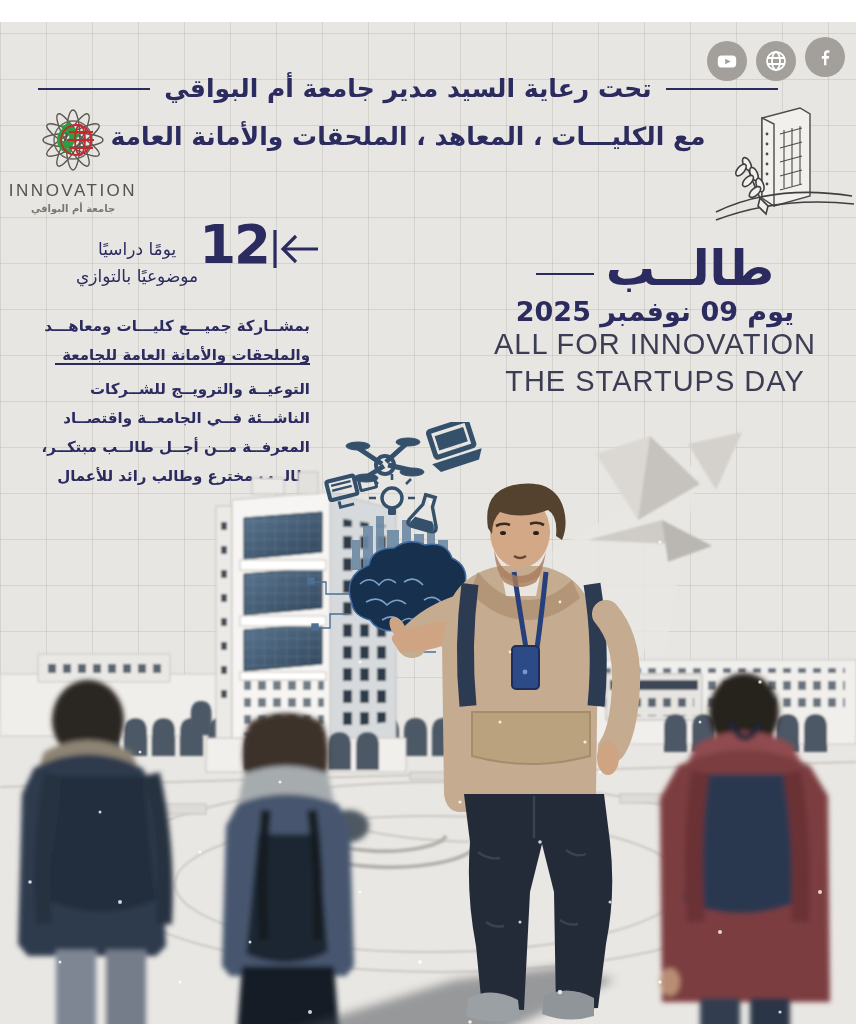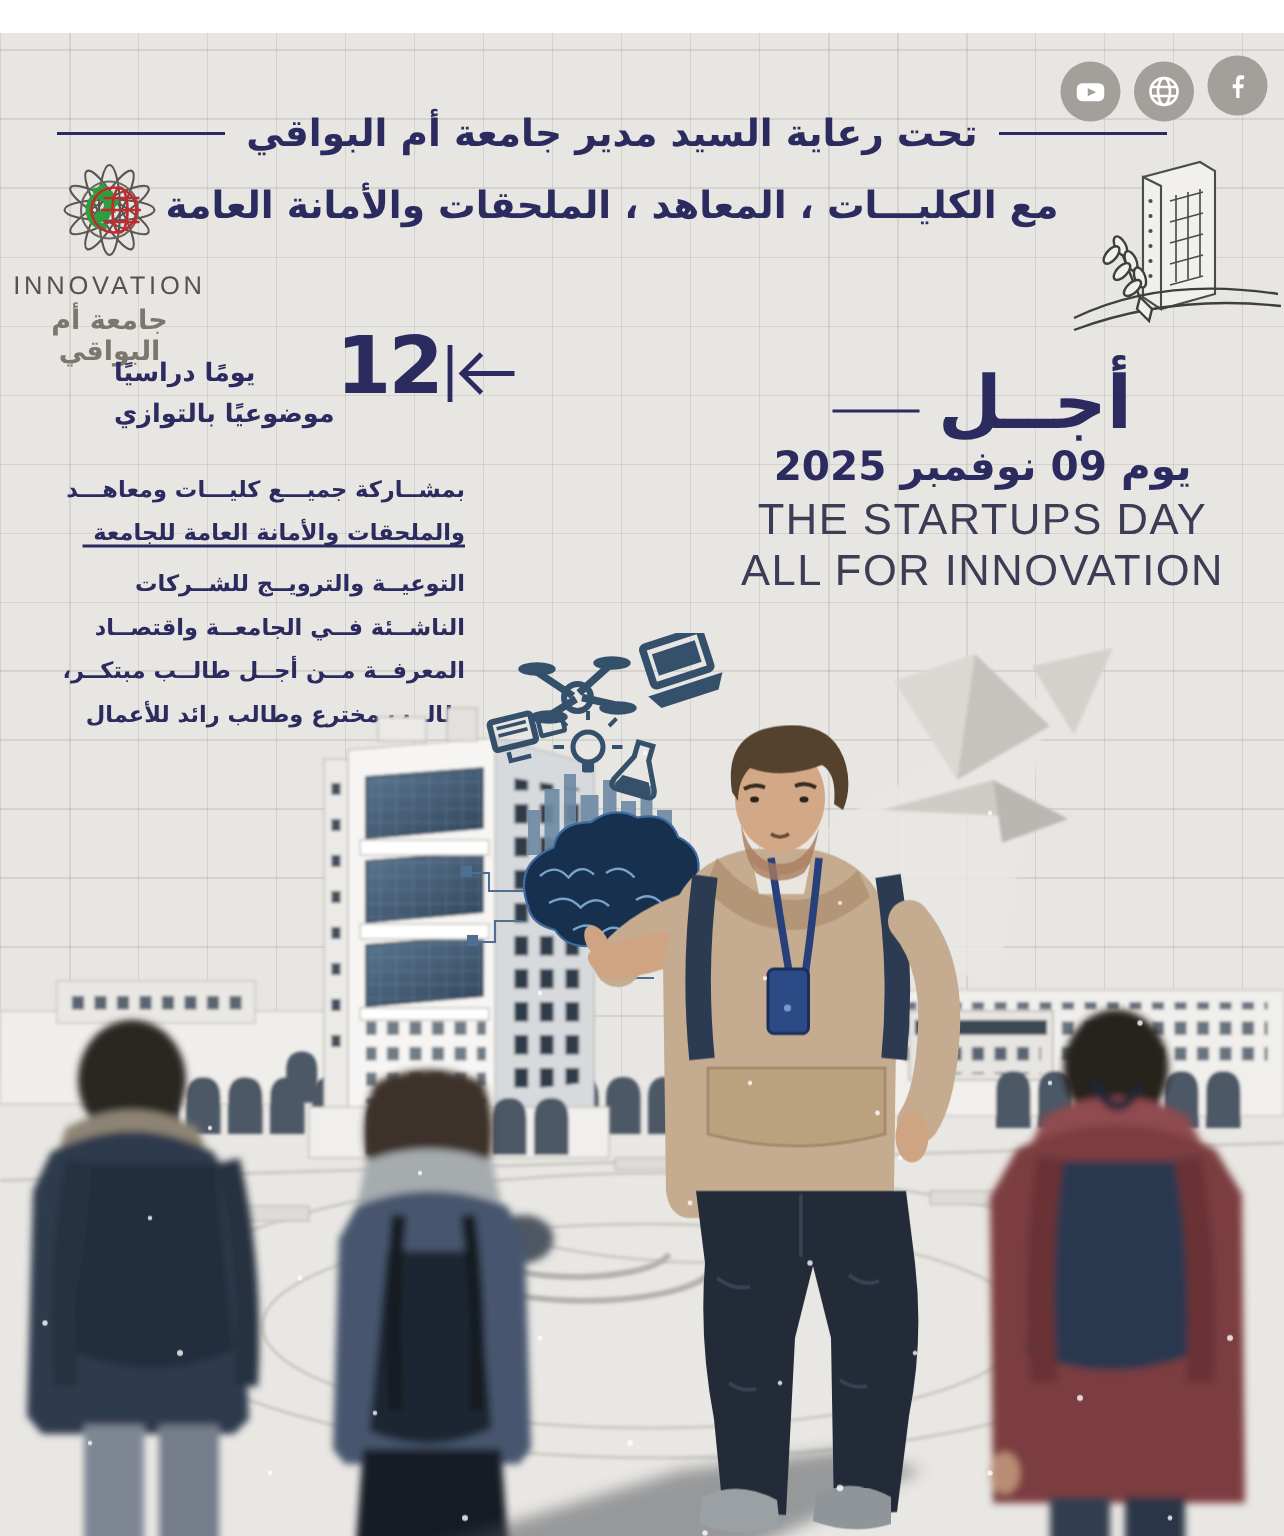--- a/index.html
+++ b/index.html
@@ -20,24 +20,24 @@
   
   .header{left:52px; top:52px; width:712px; color:#2b2b5f; direction:rtl; text-align:center;}
   .hrow1{display:flex; align-items:center; justify-content:center; gap:14px;}
   .hdash{width:112px; height:2px; background:#2b2b5f; flex:0 0 auto;}
   .h1{font-size:25px; font-weight:700; white-space:nowrap;}
   .h2{font-size:28px; font-weight:700; margin-top:21px;}
   .h3{font-size:25px; font-weight:700; margin-top:19px; white-space:nowrap;}
   
   .logo{left:8px; top:84px; width:130px; text-align:center;}
   .logo-title{font-size:17px; letter-spacing:2.5px; color:#56524d; margin-top:3px; font-family:"Liberation Sans", sans-serif;}
-  .logo-sub{font-size:18px; font-weight:700; color:#7c766f; direction:rtl; margin-top:2px;}
+  .logo-sub{font-size:10px; font-weight:700; color:#7c766f; direction:rtl; margin-top:2px;}
   
   .days{left:76px; top:198px; display:flex; align-items:flex-start; color:#2b2b5f; direction:ltr;}
-  .days-text{text-align:left; font-weight:700; font-size:17px; line-height:1.6; margin-top:16px; direction:rtl;}
+  .days-text{text-align:center; font-weight:400; font-size:17px; line-height:1.6; margin-top:16px; direction:rtl;}
   .days-num{font-size:53px; font-weight:800; line-height:.95; letter-spacing:-2px; margin:0 1px;}
   .days-arrow{margin-top:6px;}
   
   .pblock{left:38px; width:272px; color:#2b2b5f; direction:rtl; text-align:right; font-weight:700; font-size:15px; line-height:29px;}
   .p1{top:290px;}
   .divider{left:55px; top:341px; width:255px; height:2px; background:#2b2b5f;}
   .p2{top:353px;}
   
   .event{left:488px; top:222px; width:334px; text-align:center; color:#2b2b5f;}
   .orow{display:flex; align-items:center; justify-content:center; gap:12px; direction:rtl;}
@@ -161,26 +161,26 @@
       </g>
     </svg>
   </div>
 
   <div class="abs pblock p1">بمشــاركة جميـــع كليـــات ومعاهـــد والملحقات والأمانة العامة للجامعة</div>
   <div class="abs divider"></div>
   <div class="abs pblock p2">التوعيــة والترويــج للشــركات الناشــئة فــي الجامعــة واقتصــاد المعرفــة مــن أجــل طالــب مبتكــر، طالــب مخترع وطالب رائد للأعمال</div>
 
   <div class="abs event">
     <div class="orow">
-      <div class="organize">أجــل</div>
+      <div class="organize">طالــب</div>
       <div class="oline"></div>
     </div>
     <div class="edate">يوم 09 نوفمبر 2025</div>
+    <div class="en" style="margin-top:0;">ALL FOR INNOVATION</div>
     <div class="en">THE STARTUPS DAY</div>
-    <div class="en" style="margin-top:0;">ALL FOR INNOVATION</div>
   </div>
 
   <svg class="abs scene" width="856" height="624" viewBox="0 0 856 624">
     <defs>
       <filter id="b1" x="-20%" y="-20%" width="140%" height="140%">
           <feGaussianBlur stdDeviation="1.1"></feGaussianBlur>
         </filter>
       <filter id="b2" x="-20%" y="-20%" width="140%" height="140%">
           <feGaussianBlur stdDeviation="2.4"></feGaussianBlur>
         </filter>

